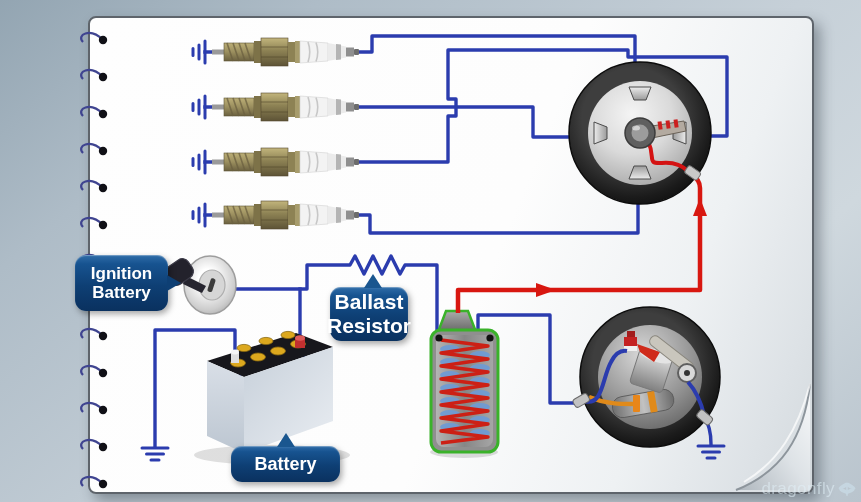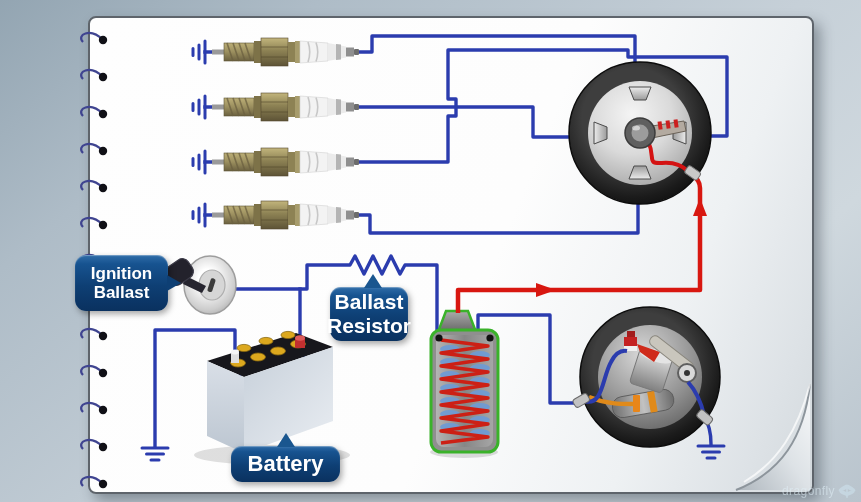--- a/index.html
+++ b/index.html
@@ -13,25 +13,25 @@
   svg.layer{position:absolute;left:0;top:0;}
   .badge{position:absolute;display:flex;align-items:center;justify-content:center;text-align:center;
          color:#fff;font-weight:bold;line-height:1.12;border-radius:11px;
          background:linear-gradient(180deg,#2f6da9 0%,#175390 16%,#0e3f74 55%,#0a315f 100%);
          box-shadow:2px 3px 6px rgba(0,0,0,.35), inset 0 1px 1px rgba(255,255,255,.35);}
   .badge:after{content:"";position:absolute;width:0;height:0;}
   #badge-switch{left:75px;top:255px;width:93px;height:56px;font-size:17px;}
   #badge-switch:after{right:-13px;top:20px;border-top:8px solid transparent;border-bottom:8px solid transparent;border-left:14px solid #0e3f74;}
   #badge-ballast{left:330px;top:287px;width:78px;height:54px;font-size:21px;}
   #badge-ballast:after{left:34px;top:-13px;border-left:9px solid transparent;border-right:9px solid transparent;border-bottom:14px solid #1a568f;}
-  #badge-battery{left:231px;top:446px;width:109px;height:36px;font-size:22px;}
+  #badge-battery{left:231px;top:446px;width:109px;height:36px;font-size:18px;}
   #badge-battery:after{left:46px;top:-13px;border-left:9px solid transparent;border-right:9px solid transparent;border-bottom:14px solid #1a568f;}
   #badge-coil{left:489px;top:415px;width:78px;height:56px;font-size:17px;}
   #watermark{position:absolute;right:5px;bottom:3px;display:flex;align-items:center;gap:3px;
-             color:rgba(226,240,248,0.55);font-size:12px;letter-spacing:.4px;}
+             color:rgba(226,240,248,0.55);font-size:17px;letter-spacing:.4px;}
   #watermark svg{opacity:.55;}
 </style>
 </head>
 <body>
 
 <div id="stage">
   <div id="page"></div>
 
   <svg class="layer" width="861" height="502" viewBox="0 0 861 502">
     <defs>
@@ -300,21 +300,21 @@
     </g>
 
     <g>
       <path d="M810,384 C804,438 781,472 736,490 L810,490 Z" fill="url(#curlG)"></path>
       <path d="M810,384 C804,438 781,472 736,490" fill="none" stroke="#8d959c" stroke-width="2"></path>
       <path d="M810,384 C798,430 778,462 744,482" fill="none" stroke="#ffffff" stroke-width="2" opacity="0.7"></path>
     </g>
   </svg>
 
   <div class="badge" id="badge-switch">
-    <span>Ignition Ballast</span>
+    <span>Ignition Battery</span>
   </div>
   <div class="badge" id="badge-ballast">
     <span>Ballast Resistor</span>
   </div>
   <div class="badge" id="badge-battery">
     <span>Battery</span>
   </div>
 
   <div id="watermark">
     <span>dragonfly</span>

